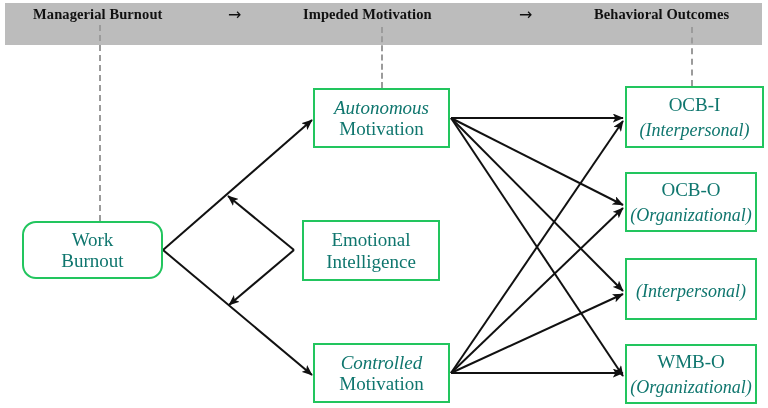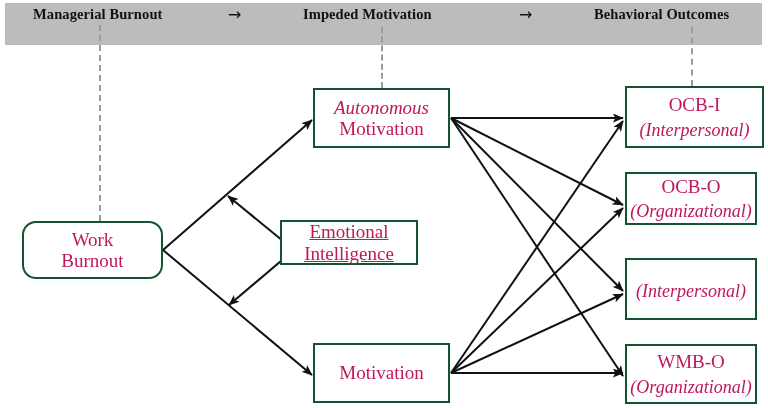--- a/index.html
+++ b/index.html
@@ -46,28 +46,28 @@
   .dash-line {
     position: absolute;
     width: 0;
     border-left: 2px dashed #9b9b9b;
   }
 
   
   .node {
     position: absolute;
     box-sizing: border-box;
-    border: 2px solid #14532d;
+    border: 2px solid #22c55e;
     background: #ffffff;
     display: flex;
     flex-direction: column;
     align-items: center;
     justify-content: center;
     text-align: center;
-    color: #be185d;
+    color: #0f766e;
     line-height: 1.12;
     z-index: 5;
   }
   .node .line1 { font-size: 19px; display: block; }
   .node .line2 { font-size: 19px; display: block; }
   .node .sub   { font-size: 18px; font-style: italic; display: block; margin-top: 4px; }
   .italic { font-style: italic; }
 
   
   #arrows {
@@ -121,36 +121,37 @@
         <line x1="451" y1="373" x2="623" y2="294" stroke="#111111" stroke-width="2" marker-end="url(#ah)"></line>
         <line x1="451" y1="373" x2="623" y2="373" stroke="#111111" stroke-width="2" marker-end="url(#ah)"></line>
       </g>
   </svg>
 
   <div id="node-layer">
       <div class="node" style="left: 22px; top: 221px; width: 141px; height: 58px; border-radius: 14px;">
         <span class="line1">Work</span>
         <span class="line2">Burnout</span>
       </div>
-      <div class="node" style="left: 280px; top: 220px; width: 138px; height: 45px; text-decoration: underline;">
+      <div class="node" style="left: 302px; top: 220px; width: 138px; height: 61px;">
         <span class="line1">Emotional</span>
         <span class="line2">Intelligence</span>
       </div>
       <div class="node" style="left: 313px; top: 88px; width: 137px; height: 60px;">
         <span class="line1 italic">Autonomous</span>
         <span class="line2">Motivation</span>
       </div>
       <div class="node" style="left: 313px; top: 343px; width: 137px; height: 60px;">
+        <span class="line1 italic">Controlled</span>
         <span class="line2">Motivation</span>
       </div>
       <div class="node" style="left: 625px; top: 86px; width: 139px; height: 62px;">
         <span class="line1">OCB-I</span>
         <span class="sub">(Interpersonal)</span>
       </div>
-      <div class="node" style="left: 625px; top: 172px; width: 132px; height: 53px;">
+      <div class="node" style="left: 625px; top: 172px; width: 132px; height: 60px;">
         <span class="line1">OCB-O</span>
         <span class="sub">(Organizational)</span>
       </div>
       <div class="node" style="left: 625px; top: 258px; width: 132px; height: 62px;">
         <span class="sub">(Interpersonal)</span>
       </div>
       <div class="node" style="left: 625px; top: 344px; width: 132px; height: 60px;">
         <span class="line1">WMB-O</span>
         <span class="sub">(Organizational)</span>
       </div>

